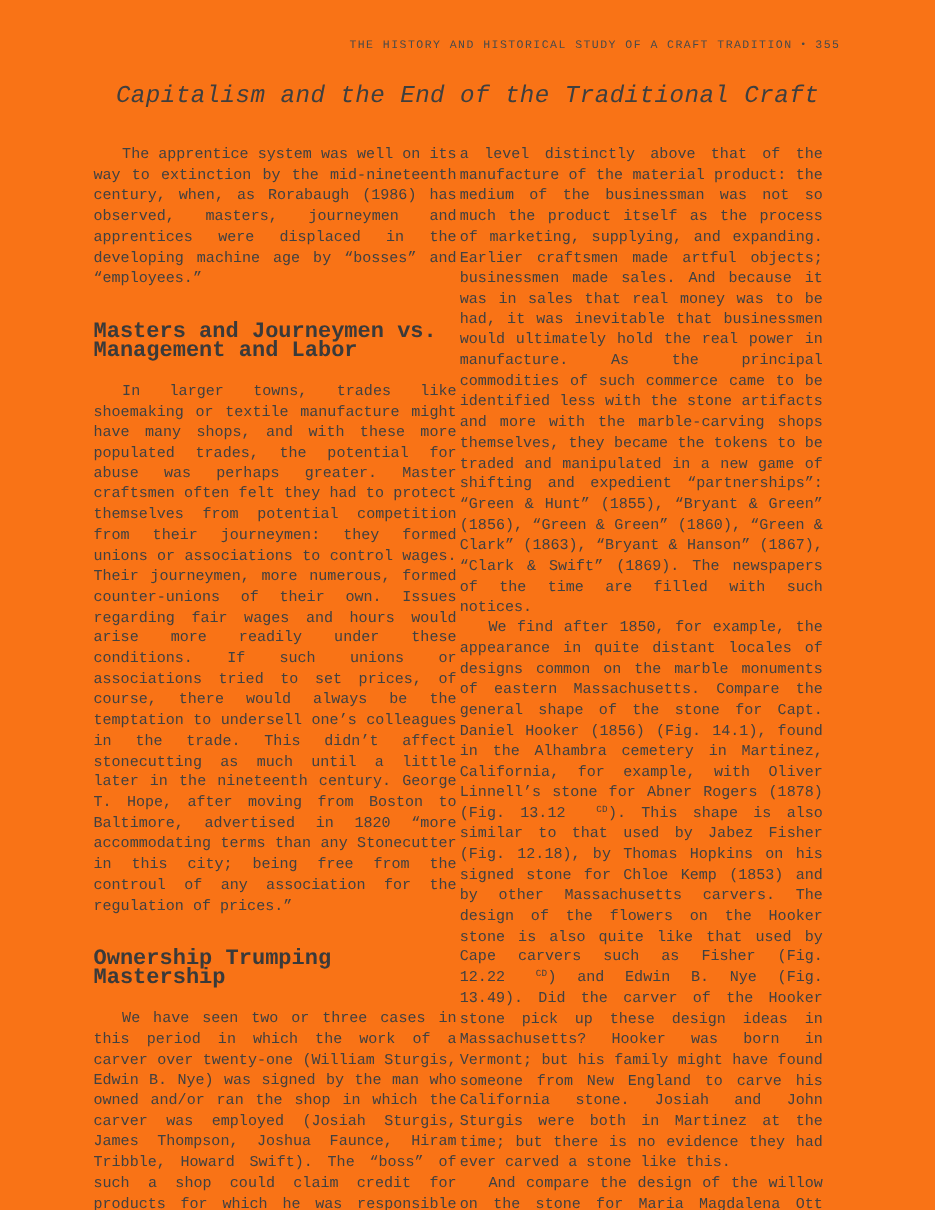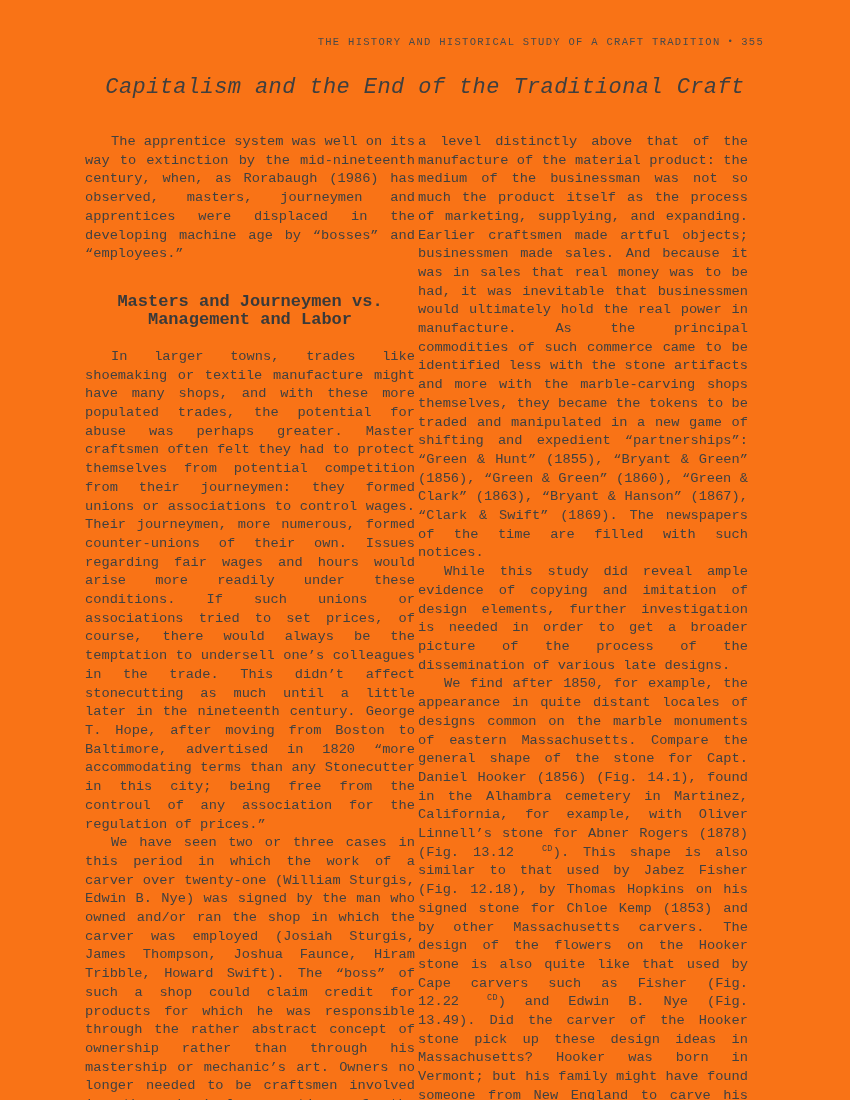--- a/index.html
+++ b/index.html
@@ -54,25 +54,25 @@
     line-height: 18.7px;
     color: #414141;
   }
   .column p {
     margin: 0;
   }
   .column p.indent {
     text-indent: 26px;
   }
   .column h2 {
-    font-size: 17px;
+    font-size: 20px;
     font-weight: bold;
     color: #3a3a3a;
     margin: 29px 0 19px 0;
-    text-align: center;
+    text-align: left;
     line-height: 18px;
   }
   sup.fig-sup {
     font-size: 8.5px;
     line-height: 0;
     vertical-align: 5px;
     letter-spacing: 0.2px;
     padding-left: 28px;
   }
 </style>
@@ -86,24 +86,24 @@
   </div>
 
   <h1 class="chapter-title">Capitalism and the End of the Traditional Craft</h1>
 
   <div class="columns">
 
     <div class="column">
       <p class="indent">The apprentice system was well on its way to extinction by the mid-nineteenth century, when, as Rorabaugh (1986) has observed, masters, journeymen and apprentices were displaced in the developing machine age by “bosses” and “employees.”</p>
       <h2>Masters and Journeymen vs. Management and Labor</h2>
       <p class="indent">In larger towns, trades like shoemaking or textile manufacture might have many shops, and with these more populated trades, the potential for abuse was perhaps greater. Master craftsmen often felt they had to protect themselves from potential competition from their journeymen: they formed unions or associations to control wages. Their journeymen, more numerous, formed counter-unions of their own. Issues regarding fair wages and hours would arise more readily under these conditions. If such unions or associations tried to set prices, of course, there would always be the temptation to undersell one’s colleagues in the trade. This didn’t affect stonecutting as much until a little later in the nineteenth century. George T. Hope, after moving from Boston to Baltimore, advertised in 1820 “more accommodating terms than any Stonecutter in this city; being free from the controul of any association for the regulation of prices.”</p>
+      <h2>Ownership Trumping Mastership</h2>
       <p class="indent">We have seen two or three cases in this period in which the work of a carver over twenty-one (William Sturgis, Edwin B. Nye) was signed by the man who owned and/or ran the shop in which the carver was employed (Josiah Sturgis, James Thompson, Joshua Faunce, Hiram Tribble, Howard Swift). The “boss” of such a shop could claim credit for products for which he was responsible through the rather abstract concept of ownership rather than through his mastership or mechanic’s art. Owners no longer needed to be craftsmen involved in the physical operation of the business; they needn’t even be on the premises. John Sturgis and Elisha Eveleth apparently embarked on their marble shop venture in Sandwich while residing elsewhere. Business in a contemporary sense was thus forming at</p>
     </div>
 
     <div class="column">
       <p>a level distinctly above that of the manufacture of the material product: the medium of the businessman was not so much the product itself as the process of marketing, supplying, and expanding. Earlier craftsmen made artful objects; businessmen made sales. And because it was in sales that real money was to be had, it was inevitable that businessmen would ultimately hold the real power in manufacture. As the principal commodities of such commerce came to be identified less with the stone artifacts and more with the marble-carving shops themselves, they became the tokens to be traded and manipulated in a new game of shifting and expedient “partnerships”: “Green &amp; Hunt” (1855), “Bryant &amp; Green” (1856), “Green &amp; Green” (1860), “Green &amp; Clark” (1863), “Bryant &amp; Hanson” (1867), “Clark &amp; Swift” (1869). The newspapers of the time are filled with such notices.</p>
-      <p class="indent">While this study did reveal ample evidence of copying and imitation of design elements, further investigation is needed in order to get a broader picture of the process of the dissemination of various late designs.</p>
       <p class="indent"><span>We find after 1850, for example, the appearance in quite distant locales of designs common on the marble monuments of eastern Massachusetts. Compare the general shape of the stone for Capt. Daniel Hooker (1856) (Fig. 14.1), found in the Alhambra cemetery in Martinez, California, for example, with Oliver Linnell’s stone for Abner Rogers (1878) (Fig. 13.12</span><sup class="fig-sup">CD</sup><span>). This shape is also similar to that used by Jabez Fisher (Fig. 12.18), by Thomas Hopkins on his signed stone for Chloe Kemp (1853) and by other Massachusetts carvers. The design of the flowers on the Hooker stone is also quite like that used by Cape carvers such as Fisher (Fig. 12.22</span><sup class="fig-sup">CD</sup><span>) and Edwin B. Nye (Fig. 13.49). Did the carver of the Hooker stone pick up these design ideas in Massachusetts? Hooker was born in Vermont; but his family might have found someone from New England to carve his California stone. Josiah and John Sturgis were both in Martinez at the time; but there is no evidence they had ever carved a stone like this.</span></p>
       <p class="indent">And compare the design of the willow on the stone for Maria Magdalena Ott (1867) (Fig. 26.4), in</p>
     </div>
 
   </div>
 </div>
 
 </body></html>

